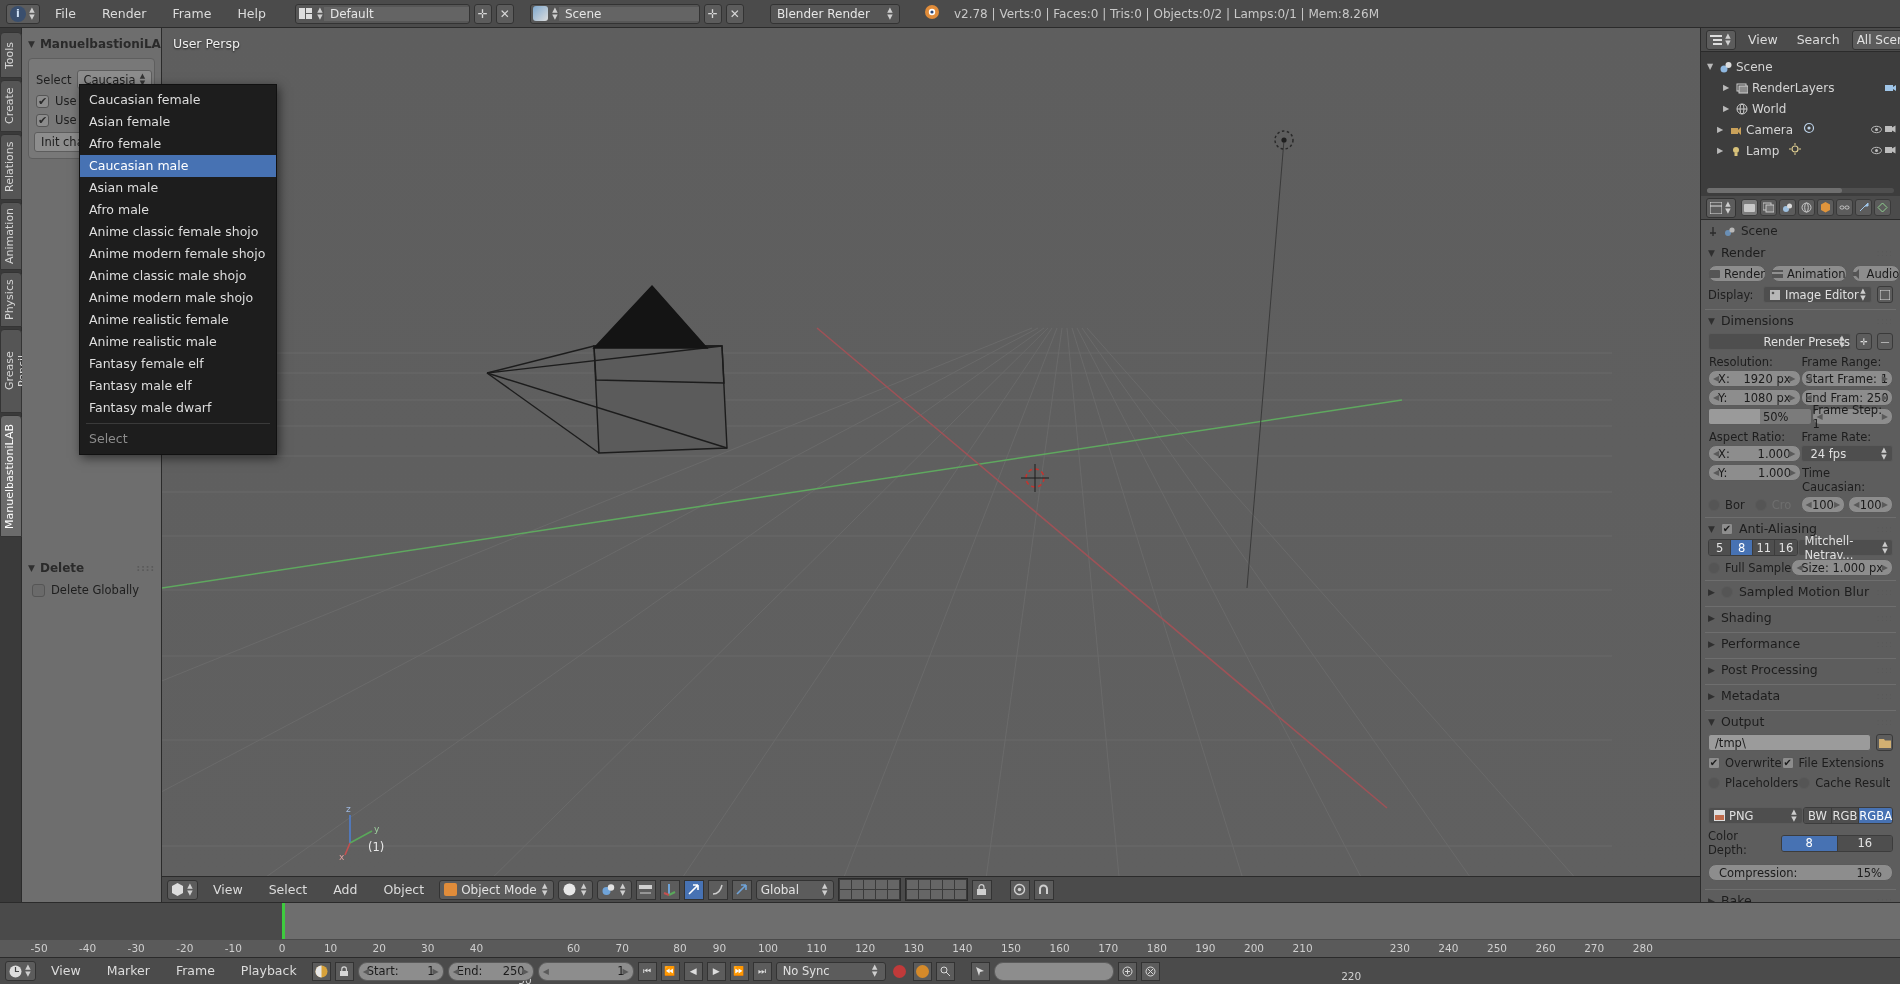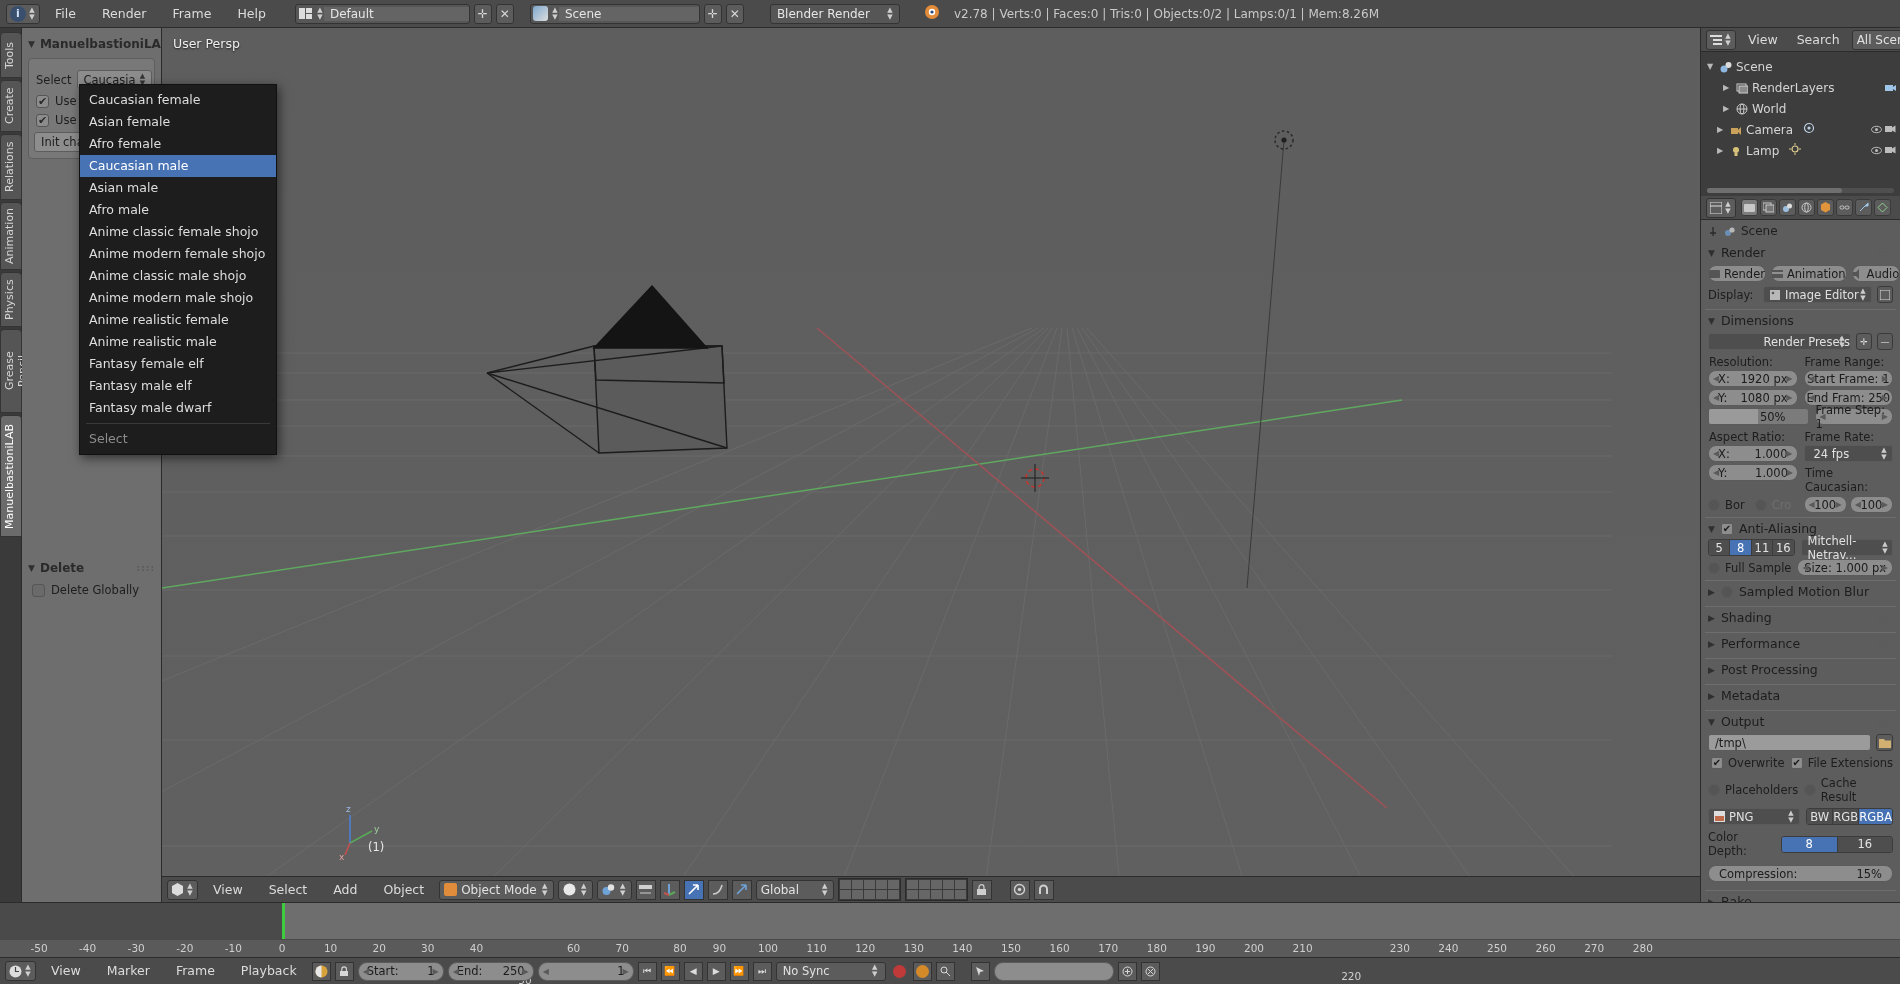--- a/index.html
+++ b/index.html
@@ -115,21 +115,21 @@
   .fld{ flex:1; height:17px; background:#8d8d8d; border:1px solid #5b5b5b; border-radius:8px;
         display:flex; align-items:center; justify-content:center; position:relative;
         color:#1b1b1b; font-size:11.5px;}
   .fld .l{ position:absolute; left:9px;}
   .fld .r{ position:absolute; right:9px;}
   .fld .ar{ position:absolute; color:#5a5a5a; font-size:8px;}
   .fld .ar.a1{ left:4px;} .fld .ar.a2{ right:4px;}
   .fld.dark{ background:#4e4e4e; color:#e0e0e0; border-radius:3px;}
   .fld.flat{ border-radius:3px;}
   .caption{ color:#1d1d1d; font-size:11.5px; padding:3px 7px 1px 8px;}
-  .twocol{ display:flex; gap:6px; padding:0 7px;justify-content:flex-end;}
+  .twocol{ display:flex; gap:0; padding:0 7px;}
   .twocol > div{ flex:1;}
   .pctbar{ height:17px; background:#7b7b7b; border:1px solid #5b5b5b; border-radius:3px;
            position:relative; display:flex;align-items:center;justify-content:flex-end; padding-right:22px;
            color:#1b1b1b;font-size:11.5px;}
   .pctbar i{ position:absolute; left:0;top:0;bottom:0; width:50%; background:#9a9a9a; border-radius:2px 0 0 2px;}
   .pctbar span{ position:relative; z-index:2;}
   .seg{ display:flex; border:1px solid #3c3c3c; border-radius:3px; overflow:hidden; height:17px;}
   .seg div{ flex:1; background:#4e4e4e; color:#e3e3e3; font-size:11.5px;
             display:flex;align-items:center;justify-content:center; border-right:1px solid #3c3c3c;}
   .seg div:last-child{border-right:none;}
@@ -870,21 +870,21 @@
           <div class="twocol" style="margin-top:6px">
             <span class="p-chk">
               <span class="cbx off rnd">✔</span>
               <span>Placeholders</span>
             </span>
             <span class="p-chk">
               <span class="cbx off rnd">✔</span>
               <span>Cache Result</span>
             </span>
           </div>
-          <div class="twocol" style="margin-top:4px">
+          <div class="twocol" style="margin-top:17px">
             <div class="fld dark" style="justify-content:flex-start;padding-left:5px">
               <svg width="11" height="11" style="margin-right:4px">
                   <rect x="0" y="0" width="11" height="11" fill="#ddd"></rect>
                   <rect x="1" y="5" width="9" height="5" fill="#c06a4a"></rect>
                 </svg>
               <span>PNG</span>
               <span class="spin" style="position:absolute;right:4px;color:#ccc">▲<br>▼</span>
             </div>
             <div class="seg">
               <div>BW</div>

